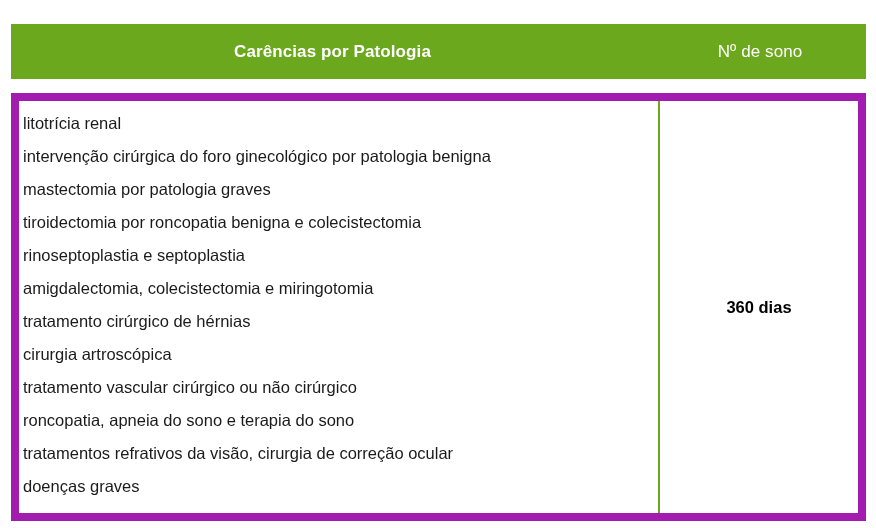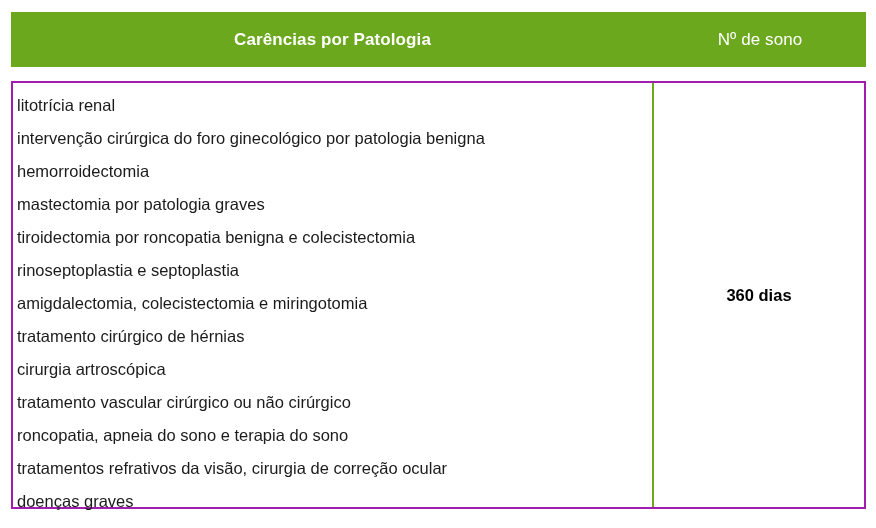--- a/index.html
+++ b/index.html
@@ -10,21 +10,21 @@
   body {
     width: 876px;
     height: 528px;
     font-family: "Liberation Sans", sans-serif;
     -webkit-font-smoothing: antialiased;
   }
 
   #table-wrap {
     position: absolute;
     left: 11px;
-    top: 12px;
+    top: 24px;
     width: 855px;
   }
 
   
   .table-header {
     display: flex;
     width: 855px;
     height: 55px;
     background: #6CA81D;
     box-sizing: border-box;
@@ -49,21 +49,21 @@
     font-weight: normal;
     letter-spacing: 0.1px;
   }
 
   
   .table-body {
     margin-top: 14px;
     display: flex;
     width: 855px;
     height: 428px;
-    border: 2px solid #a21caf;
+    border: 8px solid #a21caf;
     box-sizing: border-box;
     background: #ffffff;
   }
   .td-list {
     width: 641px;
     border-right: 2px solid #6CA81D;
     box-sizing: border-box;
     padding: 6px 0 0 4px;
   }
   .list-row {
@@ -96,21 +96,20 @@
   <div class="table-header">
     <div class="th-main">Carências por Patologia</div>
     <div class="th-days">Nº de sono</div>
   </div>
 
   <div class="table-body">
 
     <div class="td-list">
       <div class="list-row">litotrícia renal</div>
       <div class="list-row">intervenção cirúrgica do foro ginecológico por patologia benigna</div>
-      <div class="list-row">hemorroidectomia</div>
       <div class="list-row">mastectomia por patologia graves</div>
       <div class="list-row">tiroidectomia por roncopatia benigna e colecistectomia</div>
       <div class="list-row">rinoseptoplastia e septoplastia</div>
       <div class="list-row">amigdalectomia, colecistectomia e miringotomia</div>
       <div class="list-row">tratamento cirúrgico de hérnias</div>
       <div class="list-row">cirurgia artroscópica</div>
       <div class="list-row">tratamento vascular cirúrgico ou não cirúrgico</div>
       <div class="list-row">roncopatia, apneia do sono e terapia do sono</div>
       <div class="list-row">tratamentos refrativos da visão, cirurgia de correção ocular</div>
       <div class="list-row">doenças graves</div>

